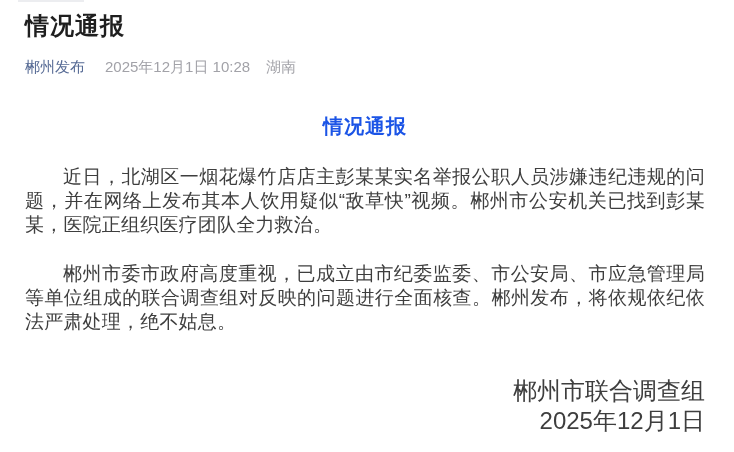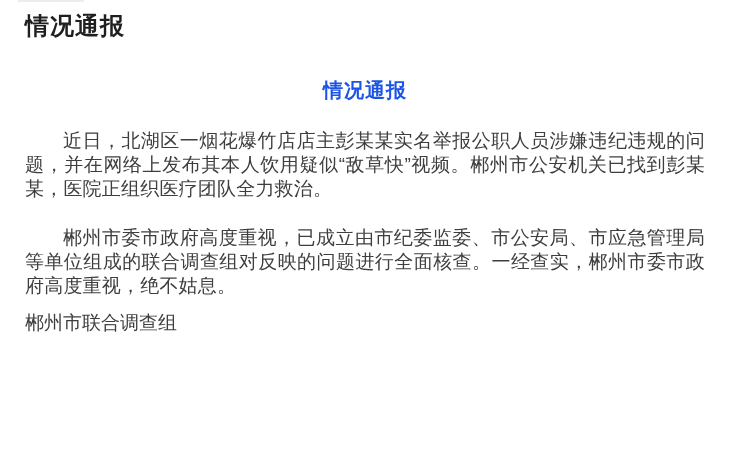--- a/index.html
+++ b/index.html
@@ -57,23 +57,23 @@
     margin-top: 25px;
     font-size: 19px;
     color: #3e3e3e;
     line-height: 24px;
     text-indent: 2em;
     text-align: justify;
     letter-spacing: 0.2px;
   }
   .article .first-paragraph { margin-top: 28px; }
   .signature-block {
-    margin-top: 10px;
-    text-align: left;
-    font-size: 19px;
+    margin-top: 42px;
+    text-align: right;
+    font-size: 24px;
     color: #3e3e3e;
     line-height: 30px;
   }
   
   .top-artifact {
     position: absolute;
     top: -4px;
     left: 18px;
     width: 66px;
     height: 6px;
@@ -84,27 +84,33 @@
 </style>
 </head>
 <body>
 
 <div class="top-artifact"></div>
 
 <div class="page">
 
   <h1 class="page-title">情况通报</h1>
 
+  <div class="byline">
+    <span class="source">郴州发布</span>
+    <span class="meta-datetime">2025年12月1日 10:28</span>
+    <span class="meta-location">湖南</span>
+  </div>
 
   <div class="article">
 
     <div class="article-title">情况通报</div>
 
     <p class="body-paragraph first-paragraph">近日，北湖区一烟花爆竹店店主彭某某实名举报公职人员涉嫌违纪违规的问题，并在网络上发布其本人饮用疑似“敌草快”视频。郴州市公安机关已找到彭某某，医院正组织医疗团队全力救治。</p>
 
-    <p class="body-paragraph">郴州市委市政府高度重视，已成立由市纪委监委、市公安局、市应急管理局等单位组成的联合调查组对反映的问题进行全面核查。一经查实，郴州市委市政府高度重视，绝不姑息。</p>
+    <p class="body-paragraph">郴州市委市政府高度重视，已成立由市纪委监委、市公安局、市应急管理局等单位组成的联合调查组对反映的问题进行全面核查。郴州发布，将依规依纪依法严肃处理，绝不姑息。</p>
 
     <div class="signature-block">
       <div>郴州市联合调查组</div>
+      <div>2025年12月1日</div>
     </div>
 
   </div>
 </div>
 
 </body></html>

